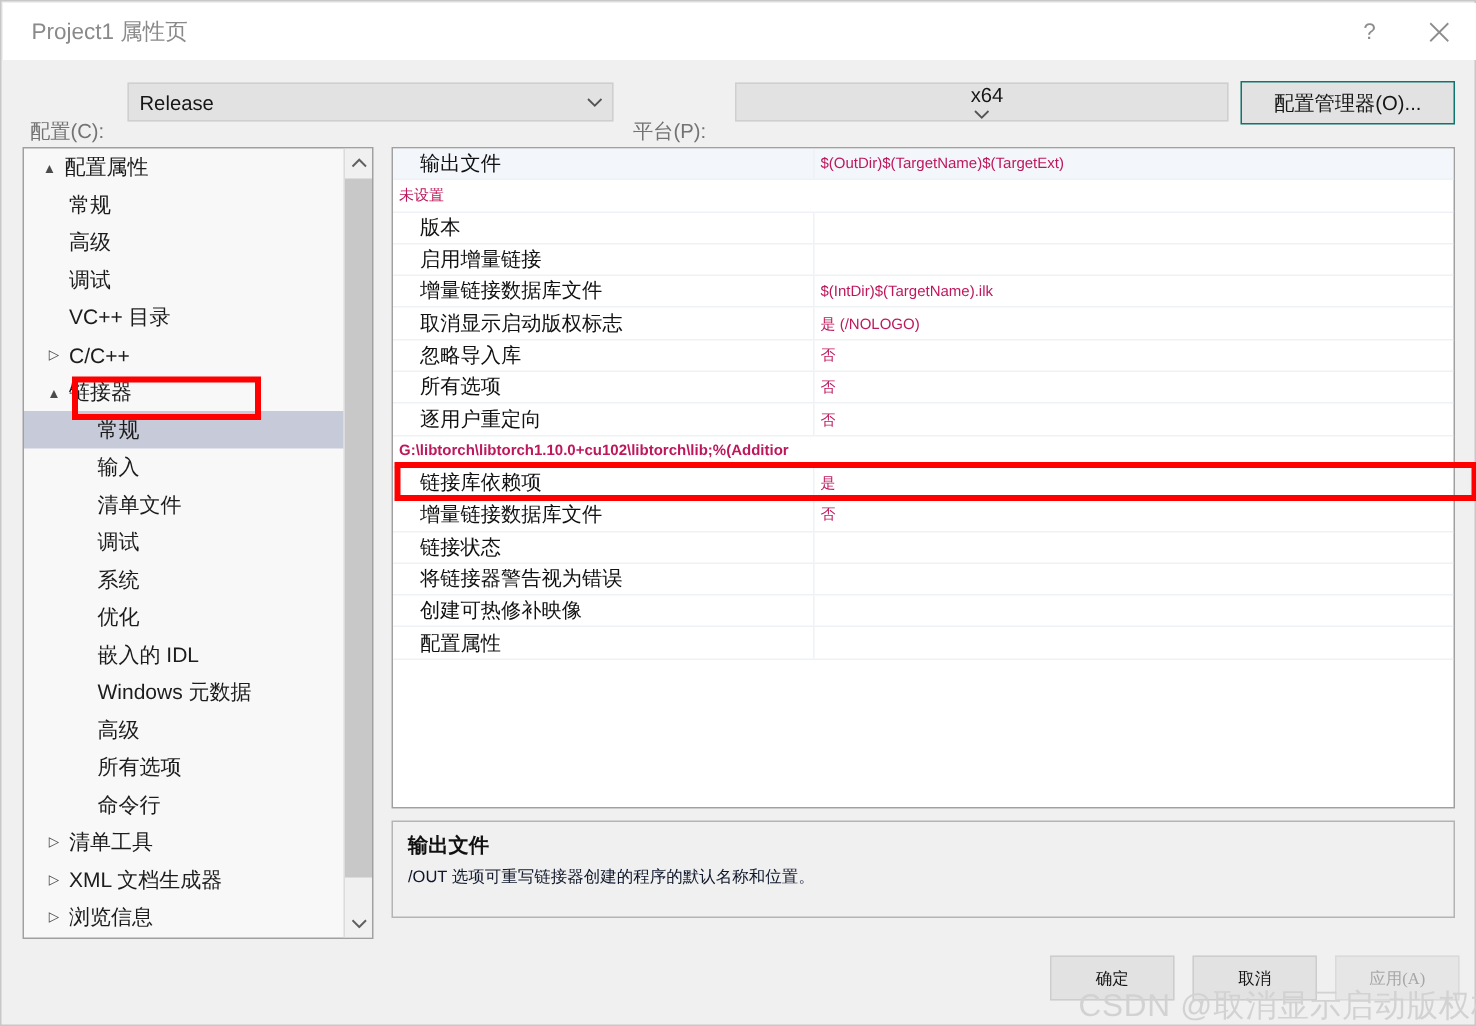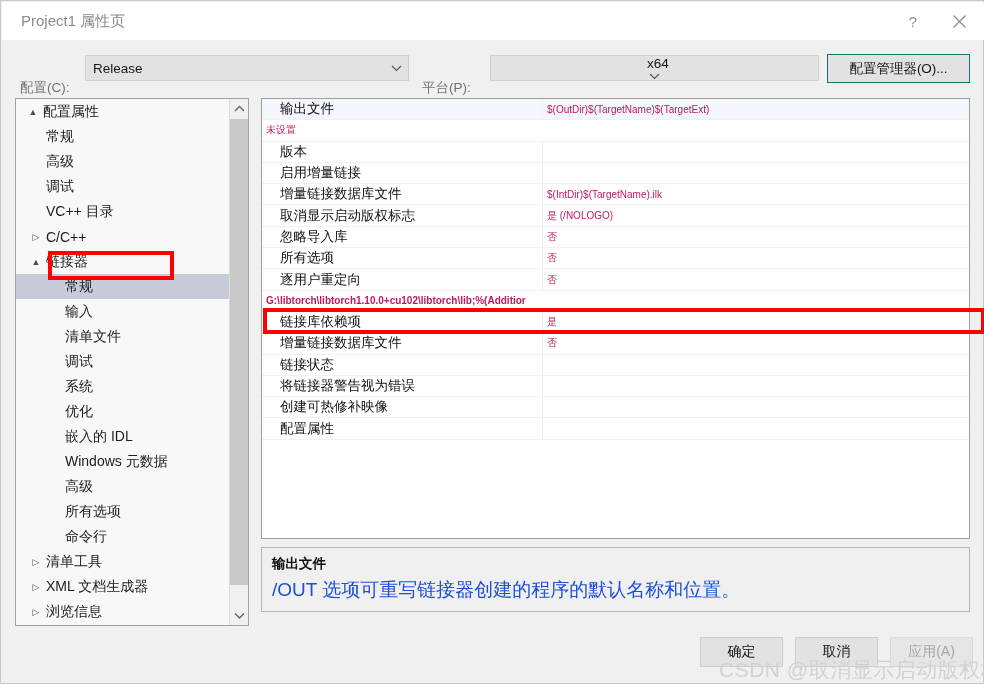--- a/index.html
+++ b/index.html
@@ -235,38 +235,39 @@
     padding: 7px 10px 0 10px;
   }
   #desc-title {
     font-size: 13.5px;
     font-weight: bold;
     color: #101010;
     margin-bottom: 4px;
     white-space: nowrap;
   }
   #desc-body {
-    font-size: 19px;
-    color: #1d4ed8;
+    font-size: 11px;
+    color: #0f172a;
     white-space: nowrap;
   }
 
   
   .fbtn {
     position: absolute;
     top: 636px;
     width: 83px; height: 30px;
     background: #e2e2e2;
     border: 1px solid #cdcdcd;
     box-sizing: border-box;
     display: flex; align-items: center; justify-content: center;
-    font-size: 14px;
+    font-size: 11px;
     color: #151515;
     cursor: default;
     white-space: nowrap;
+    font-family: Liberation Serif, serif;
   }
   #ok-btn { left: 699px; }
   #cancel-btn { left: 794px; }
   #apply-btn { left: 889px; color: #a6a6a6; background: #e6e6e6; border-color: #dadada; }
 
   
   .annot {
     position: absolute;
     border: 4px solid #fe0000;
     box-sizing: border-box;

